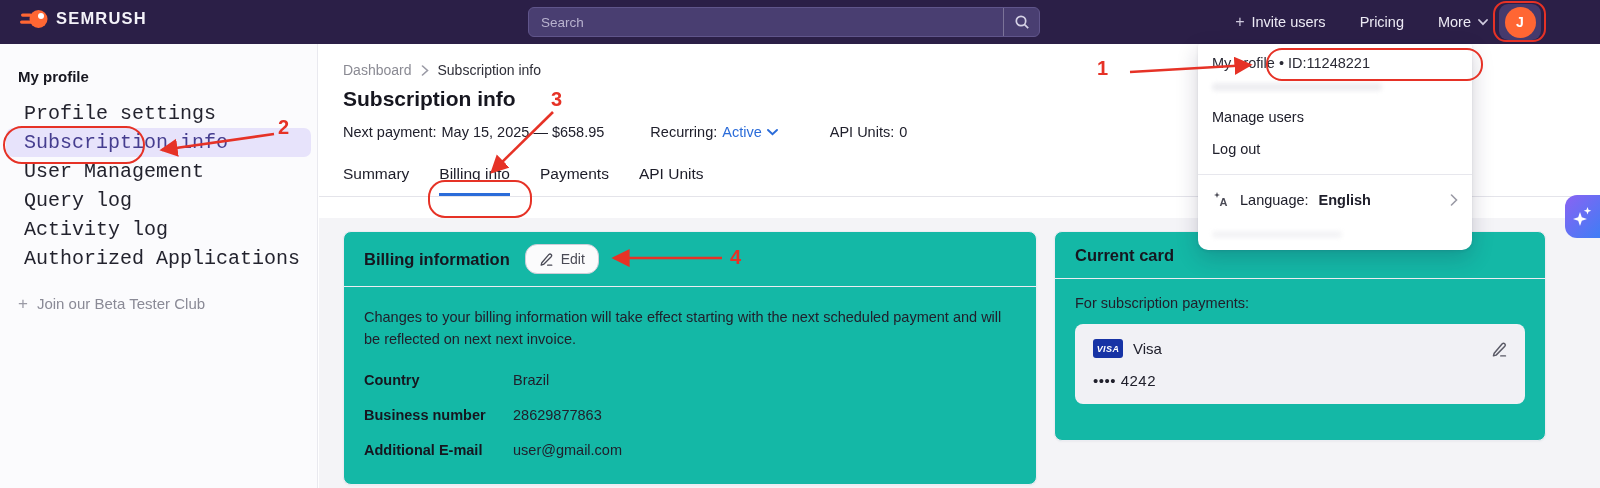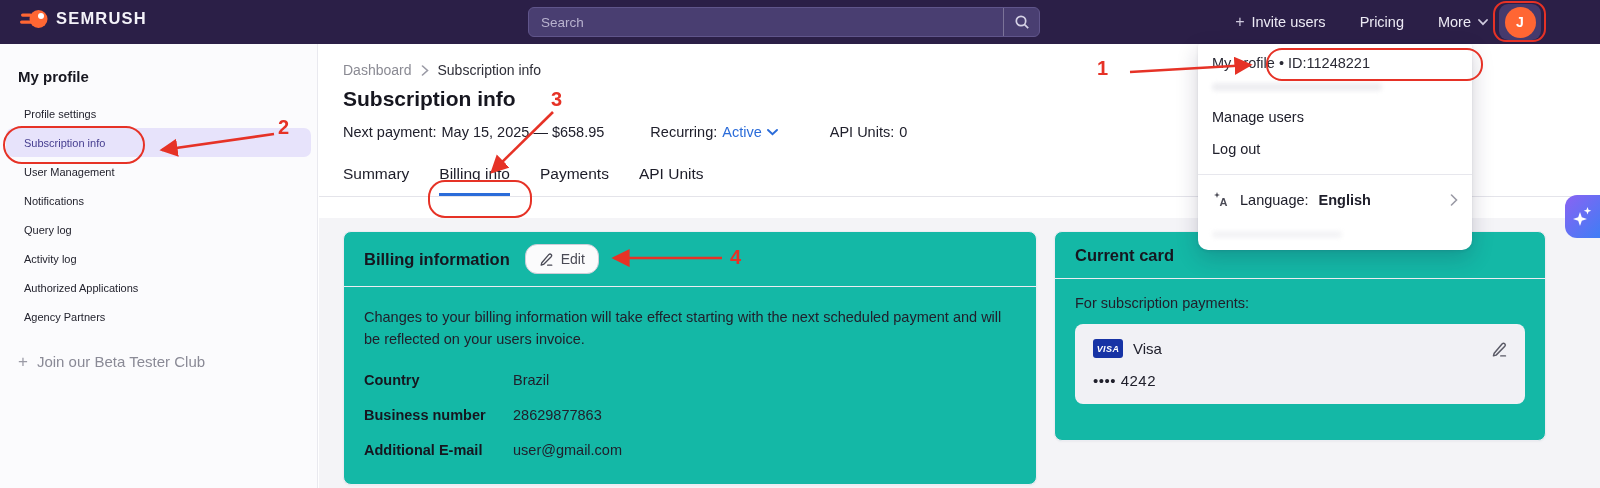--- a/index.html
+++ b/index.html
@@ -52,22 +52,23 @@
   }
 
   
   .sidebar {
     position: absolute; left: 0; top: 44px; width: 318px; height: 444px;
     background: #fbfbfd; border-right: 1px solid #e9e9ef; padding-top: 24px; z-index: 2;
   }
   .sidebar-title { font-weight: bold; font-size: 15px; color: #16161f; margin: 0 0 14px 18px; }
   .side-item {
     height: 29px; display: flex; align-items: center; padding-left: 18px;
-    font-size: 11px; color: #23232e; cursor: pointer; border-radius: 7px;
+    font-size: 20px; color: #23232e; cursor: pointer; border-radius: 7px;
     margin: 0 6px;
+    font-family: Liberation Mono, monospace;
   }
   .side-item.active { background: #e7e3fb; color: #453d8f; }
   .beta-link {
     margin: 22px 0 0 18px; display: flex; align-items: center; gap: 9px;
     color: #8a8a96; font-size: 15px; cursor: pointer;
   }
 
   
   .main { position: absolute; left: 319px; top: 44px; right: 0; bottom: 0; background: #fff; }
   .main-header { padding: 18px 0 0 24px; }
@@ -208,25 +209,23 @@
   <div class="avatar-wrap">
     <div class="avatar">J</div>
   </div>
 </header>
 
 <aside class="sidebar">
   <div class="sidebar-title">My profile</div>
   <div class="side-item">Profile settings</div>
   <div class="side-item active">Subscription info</div>
   <div class="side-item">User Management</div>
-  <div class="side-item">Notifications</div>
   <div class="side-item">Query log</div>
   <div class="side-item">Activity log</div>
   <div class="side-item">Authorized Applications</div>
-  <div class="side-item">Agency Partners</div>
   <div class="beta-link">
     <span style="font-size:17px;color:#9a9aa5;line-height:1;">+</span>
     <span>Join our Beta Tester Club</span>
   </div>
 </aside>
 
 <main class="main">
   <div class="main-header">
     <div class="breadcrumb">
       <span class="crumb-root">Dashboard</span>
@@ -279,21 +278,21 @@
           <span>
             <svg width="15" height="15" viewBox="0 0 16 16" fill="none" stroke="#4a4a55" stroke-width="1.4" stroke-linecap="round" stroke-linejoin="round">
               <path d="M3 11.5 L2.3 14 L4.8 13.3 L13 5 a1.7 1.7 0 0 0 -2.4 -2.4 Z"></path>
               <line x1="9.2" y1="14" x2="13.6" y2="14"></line>
             </svg>
           </span>
           <span>Edit</span>
         </button>
       </div>
       <div class="billing-body">
-        <p class="billing-desc">Changes to your billing information will take effect starting with the next scheduled payment and will be reflected on your users invoice.</p>
+        <p class="billing-desc">Changes to your billing information will take effect starting with the next scheduled payment and will be reflected on next next invoice.</p>
         <div class="billing-rows">
           <div class="row-label">Country</div>
           <div class="row-value">Brazil</div>
           <div class="row-label">Business number</div>
           <div class="row-value">28629877863</div>
           <div class="row-label">Additional E-mail</div>
           <div class="row-value">user@gmail.com</div>
         </div>
       </div>
     </section>

